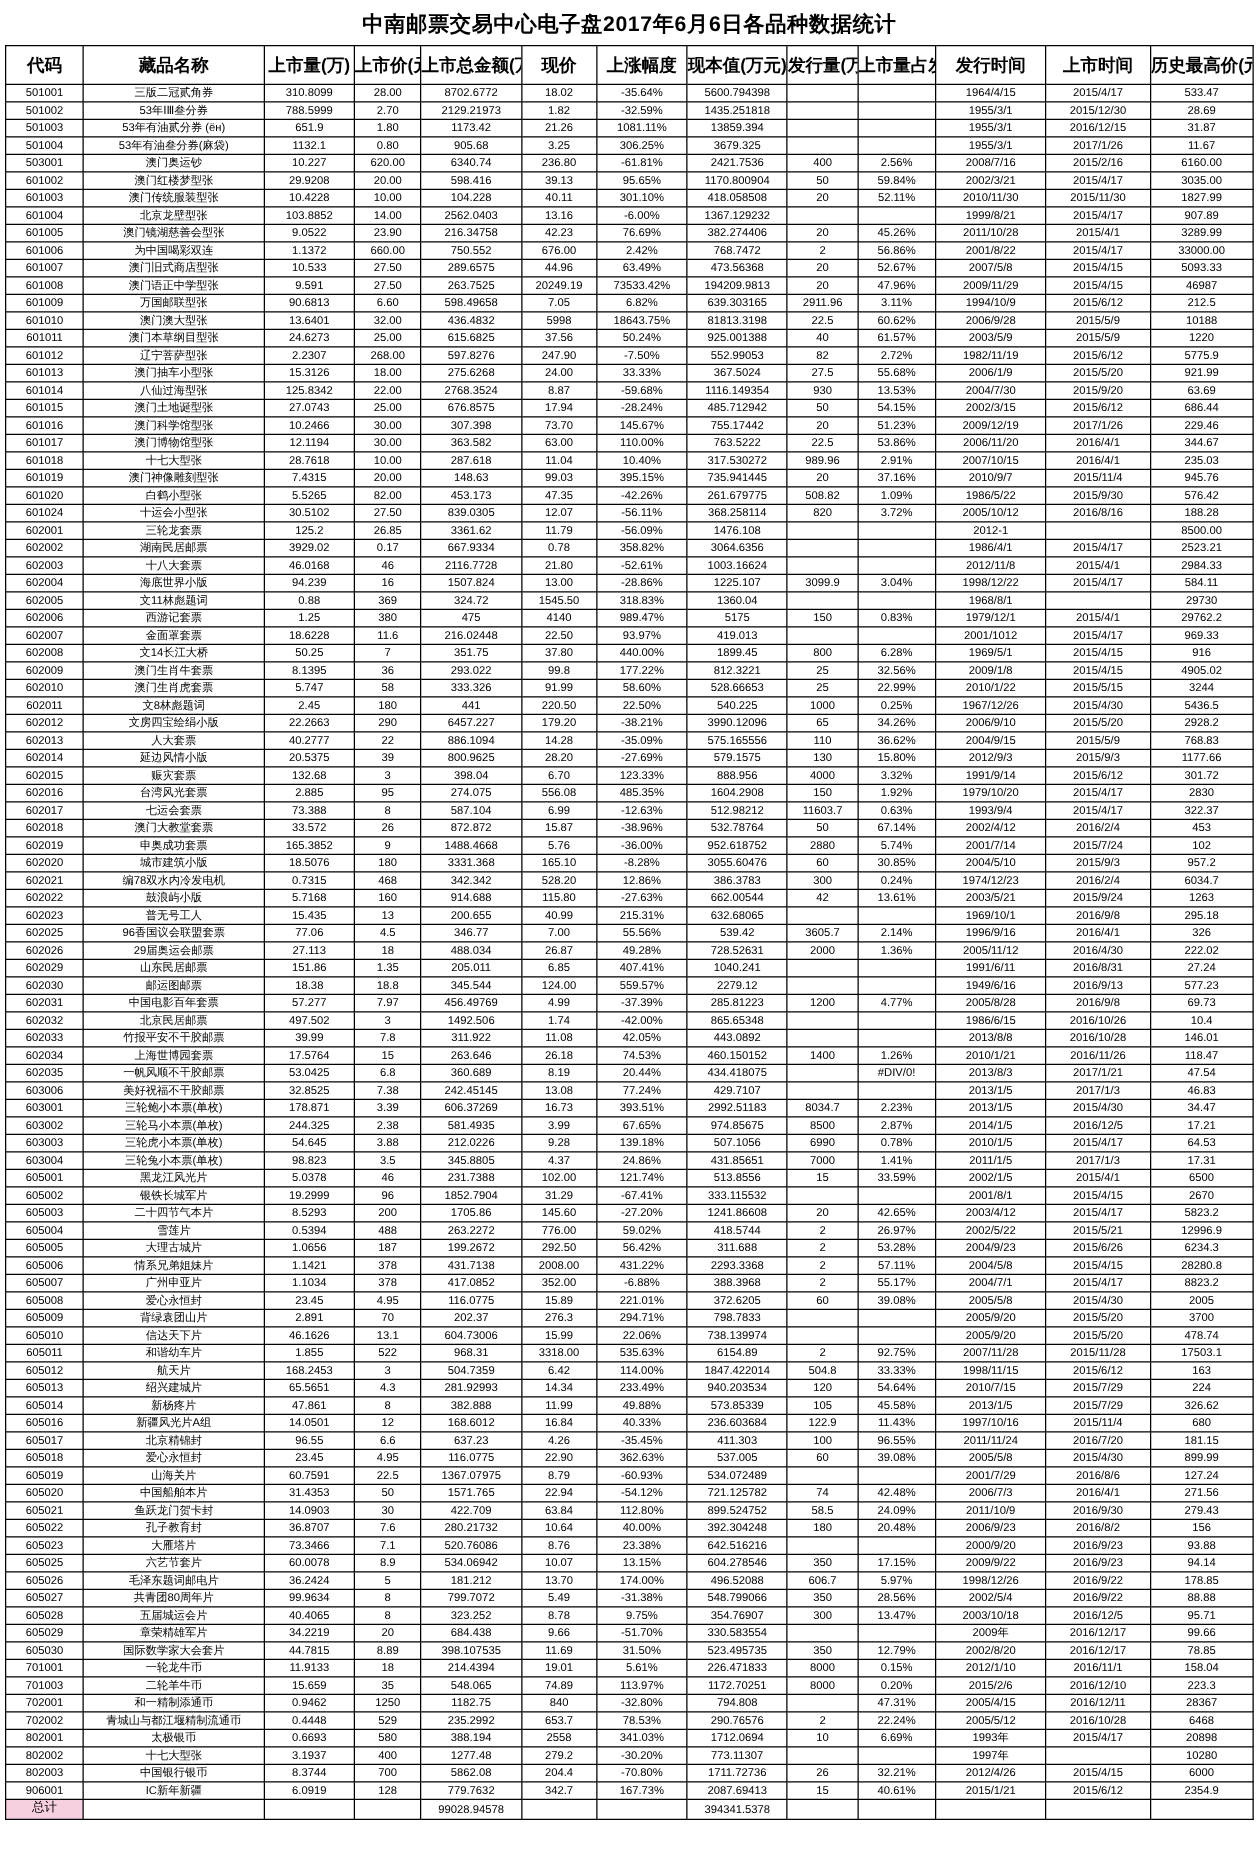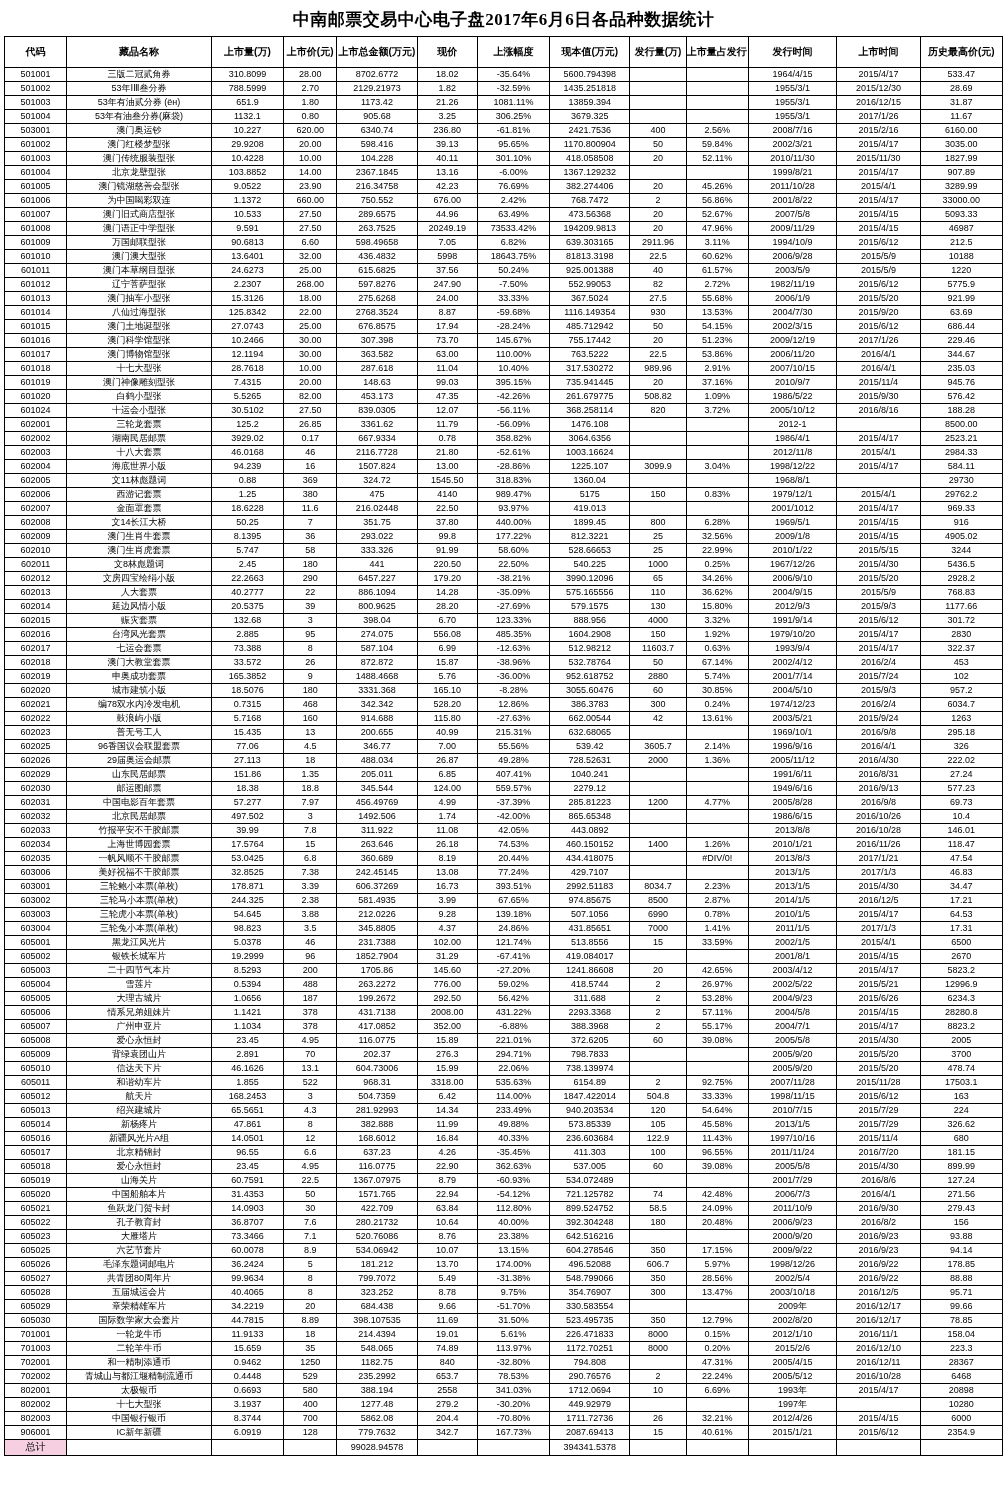--- a/index.html
+++ b/index.html
@@ -1,21 +1,21 @@
 <!DOCTYPE html>
 <html><head>
 <meta charset="utf-8">
 <style>
   html,body{margin:0;padding:0;background:#ffffff;}
   body{width:1007px;font-family:"Liberation Sans","DejaVu Sans",sans-serif;color:#000;}
   .page{width:1007px;box-sizing:border-box;padding:4px 4px 6px 4px;}
-  .title{text-align:center;font-size:17px;font-weight:bold;letter-spacing:.5px;margin:4px 0 5px 0;font-family:Liberation Serif, serif;}
+  .title{text-align:center;font-size:17px;font-weight:bold;letter-spacing:.5px;margin:4px 0 5px 0;font-family:Liberation Sans, sans-serif;}
   table{border-collapse:collapse;width:999px;table-layout:fixed;}
   th,td{border:1px solid #000;font-size:9px;line-height:1.05;padding:0;height:13px;overflow:hidden;white-space:nowrap;}
-  thead th{font-weight:bold;font-size:10px;text-align:center;height:30px;vertical-align:middle;border-radius:11px;}
+  thead th{font-weight:bold;font-size:14px;text-align:center;height:30px;vertical-align:middle;}
   td.c{text-align:center;}
   td.name{text-align:center;font-size:9px;}
   col.c0{width:62px;}
   col.c1{width:144px;}
   col.c2{width:72px;}
   col.c3{width:53px;}
   col.c4{width:80px;}
   col.c5{width:60px;}
   col.c6{width:72px;}
   col.c7{width:80px;}
@@ -169,21 +169,21 @@
           <td class="c">52.11%</td>
           <td class="c">2010/11/30</td>
           <td class="c">2015/11/30</td>
           <td class="c">1827.99</td>
         </tr>
         <tr>
           <td class="c">601004</td>
           <td class="name">北京龙壁型张</td>
           <td class="c">103.8852</td>
           <td class="c">14.00</td>
-          <td class="c">2367.1845</td>
+          <td class="c">2562.0403</td>
           <td class="c">13.16</td>
           <td class="c">-6.00%</td>
           <td class="c">1367.129232</td>
           <td class="c"></td>
           <td class="c"></td>
           <td class="c">1999/8/21</td>
           <td class="c">2015/4/17</td>
           <td class="c">907.89</td>
         </tr>
         <tr>
@@ -1012,21 +1012,21 @@
           <td class="c">6500</td>
         </tr>
         <tr>
           <td class="c">605002</td>
           <td class="name">银铁长城军片</td>
           <td class="c">19.2999</td>
           <td class="c">96</td>
           <td class="c">1852.7904</td>
           <td class="c">31.29</td>
           <td class="c">-67.41%</td>
-          <td class="c">419.084017</td>
+          <td class="c">333.115532</td>
           <td class="c"></td>
           <td class="c"></td>
           <td class="c">2001/8/1</td>
           <td class="c">2015/4/15</td>
           <td class="c">2670</td>
         </tr>
         <tr>
           <td class="c">605003</td>
           <td class="name">二十四节气本片</td>
           <td class="c">8.5293</td>
@@ -1492,21 +1492,21 @@
           <td class="c">20898</td>
         </tr>
         <tr>
           <td class="c">802002</td>
           <td class="name">十七大型张</td>
           <td class="c">3.1937</td>
           <td class="c">400</td>
           <td class="c">1277.48</td>
           <td class="c">279.2</td>
           <td class="c">-30.20%</td>
-          <td class="c">449.92979</td>
+          <td class="c">773.11307</td>
           <td class="c"></td>
           <td class="c"></td>
           <td class="c">1997年</td>
           <td class="c"></td>
           <td class="c">10280</td>
         </tr>
         <tr>
           <td class="c">802003</td>
           <td class="name">中国银行银币</td>
           <td class="c">8.3744</td>

